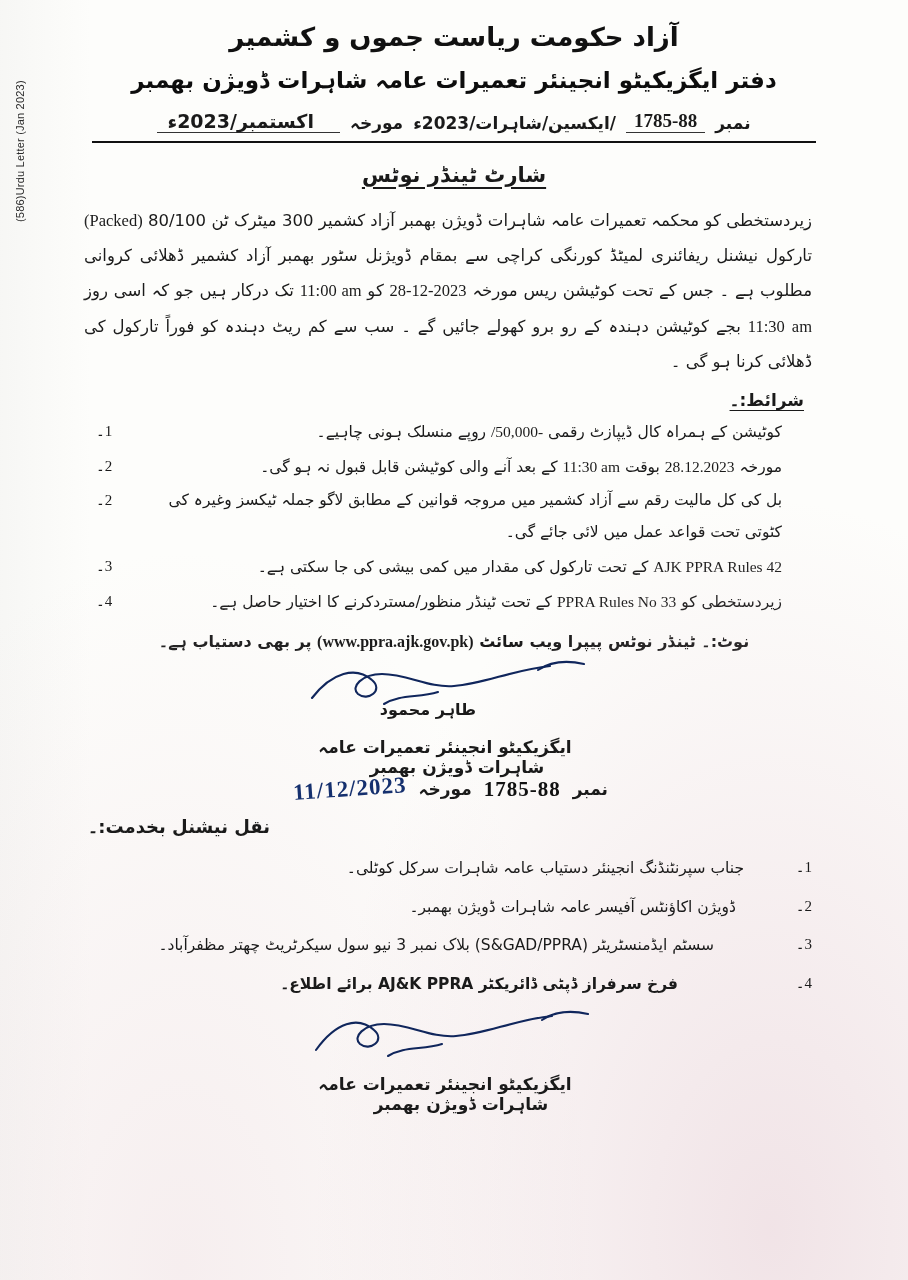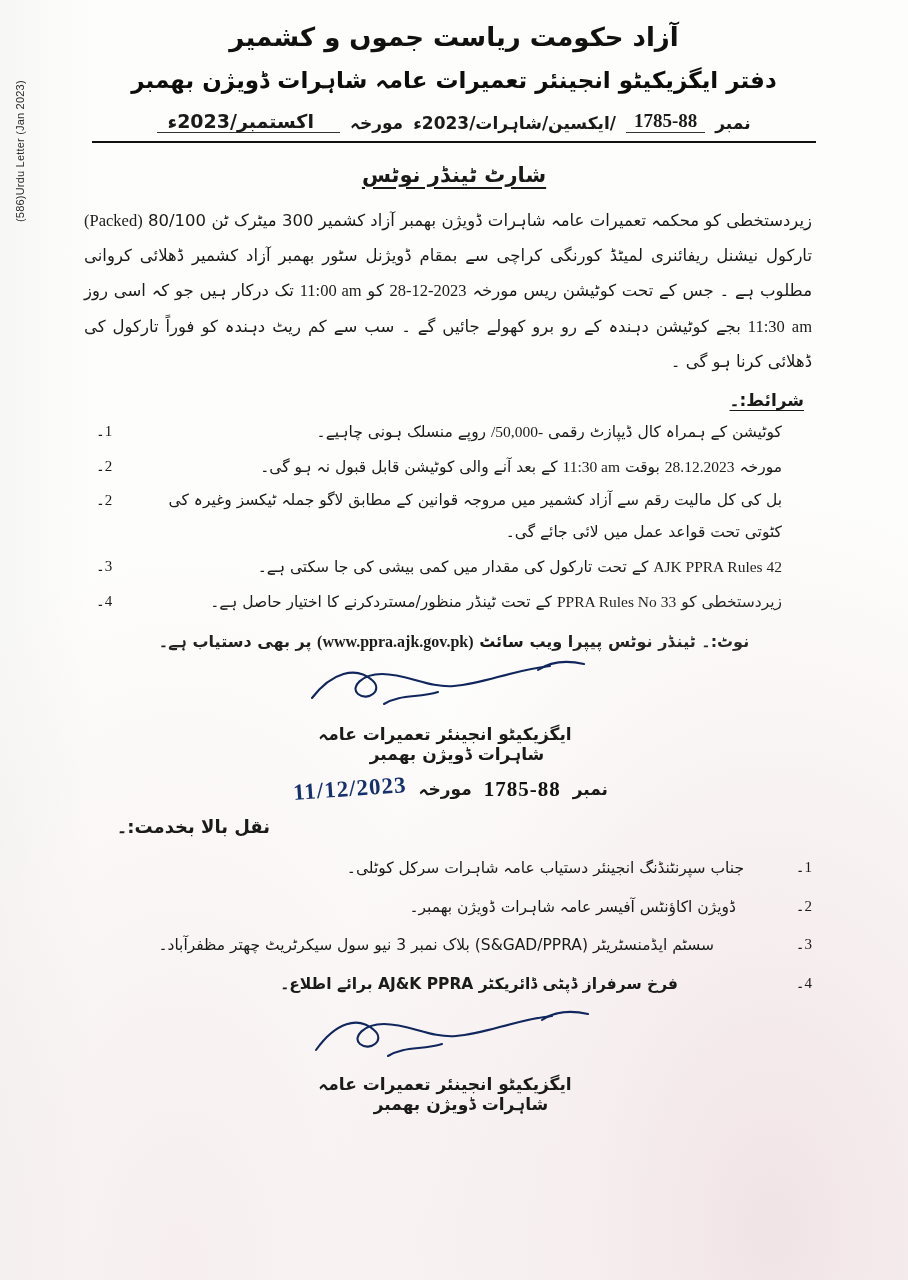--- a/index.html
+++ b/index.html
@@ -367,32 +367,33 @@
   </div>
 
   <div class="sign-block">
     <div class="sig-scribble">
       <svg class="ink" width="300" height="62" viewBox="0 0 300 62" aria-hidden="true">
         <path d="M14 44 C34 18, 58 12, 74 26 C86 36, 70 48, 60 40 C52 33, 64 20, 84 20 C110 20, 130 34, 156 32 C186 30, 214 16, 252 12"></path>
         <path d="M86 50 C102 40, 120 44, 140 38"></path>
         <path d="M240 16 C252 8, 268 6, 286 10"></path>
       </svg>
     </div>
+    <div class="sign-name">طاہر محمود</div>
     <div class="sign-desig">ایگزیکیٹو انجینئر تعمیرات عامہ</div>
     <div class="sign-div">شاہرات ڈویژن بھمبر</div>
   </div>
 
   <div class="num2">
     <span>نمبر</span>
     <span class="hand-num">1785-88</span>
     <span>مورخہ</span>
     <span class="hand">11/12/2023</span>
   </div>
 
-  <div class="copyto-heading">نقل بالا بخدمت:۔</div>
+  <div class="copyto-heading">نقل نیشنل بخدمت:۔</div>
 
   <div class="copy-list">
     <div class="copy-row i1">
       <div class="copy-num">1۔</div>
       <div class="copy-text">جناب سپرنٹنڈنگ انجینئر دستیاب عامہ شاہرات سرکل کوٹلی۔</div>
     </div>
     <div class="copy-row i2">
       <div class="copy-num">2۔</div>
       <div class="copy-text">ڈویژن اکاؤنٹس آفیسر عامہ شاہرات ڈویژن بھمبر۔</div>
     </div>

